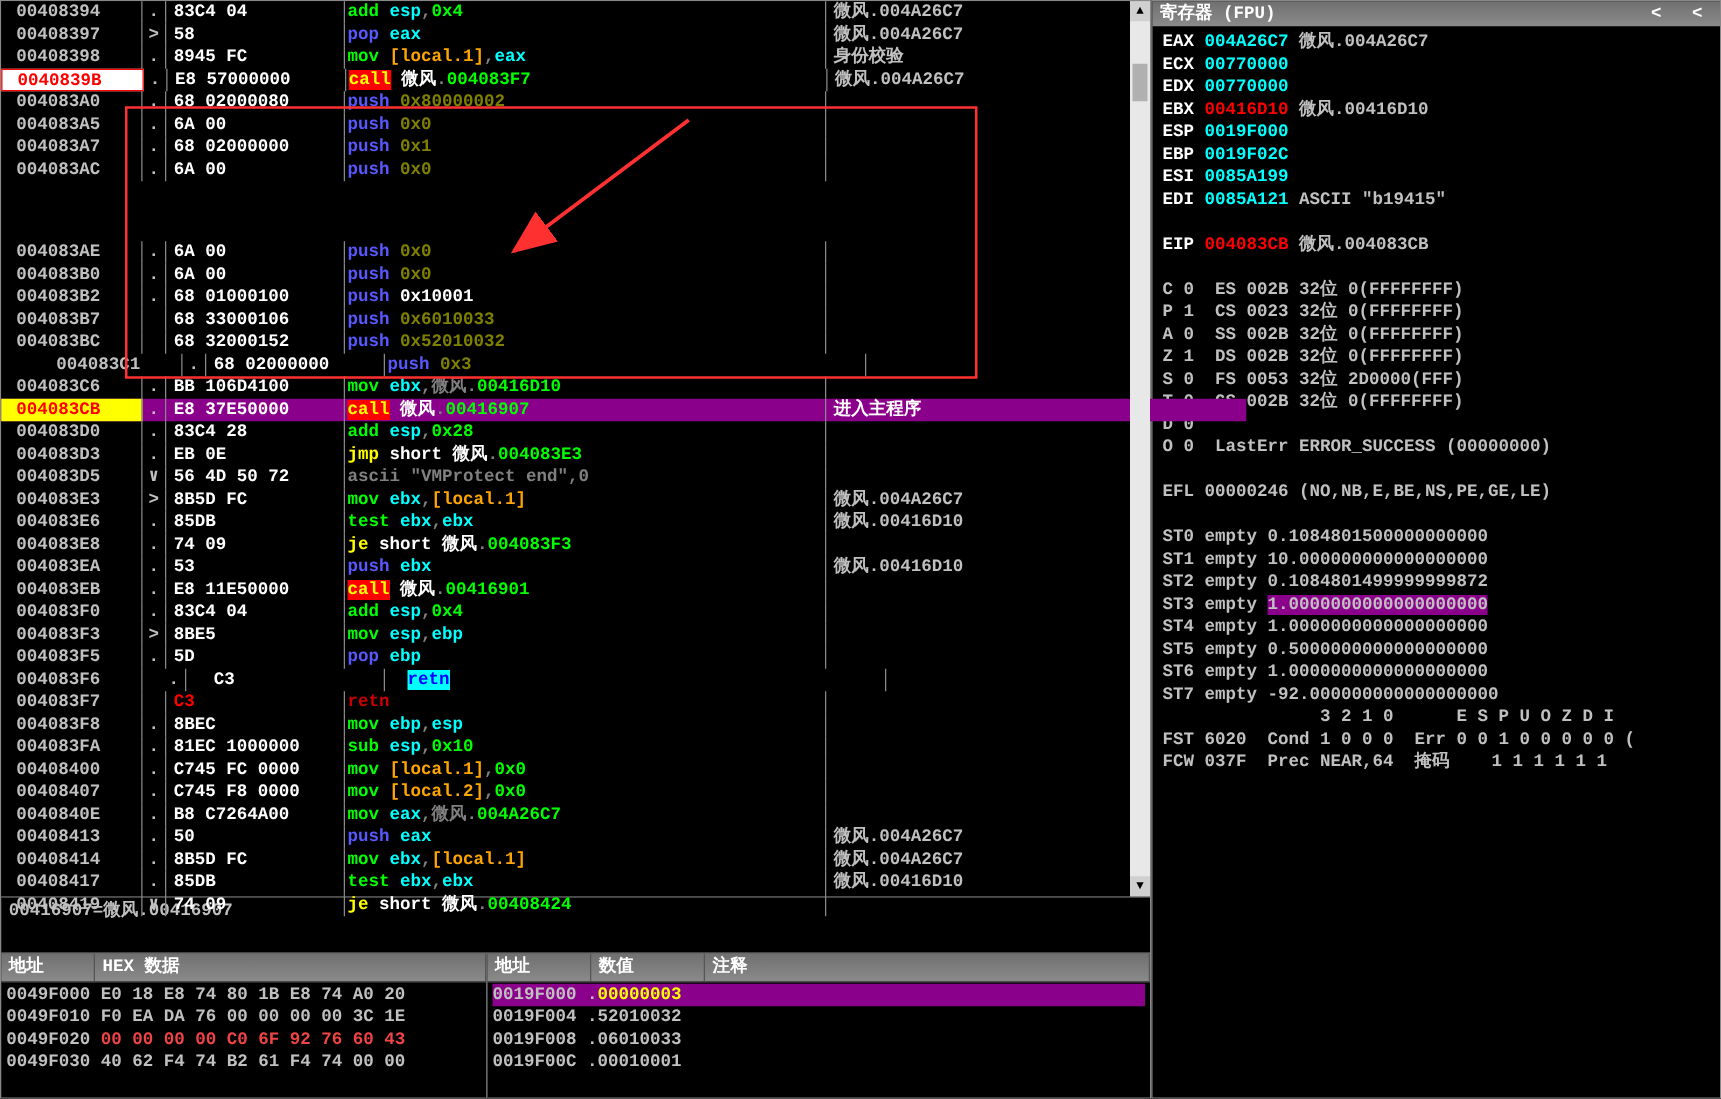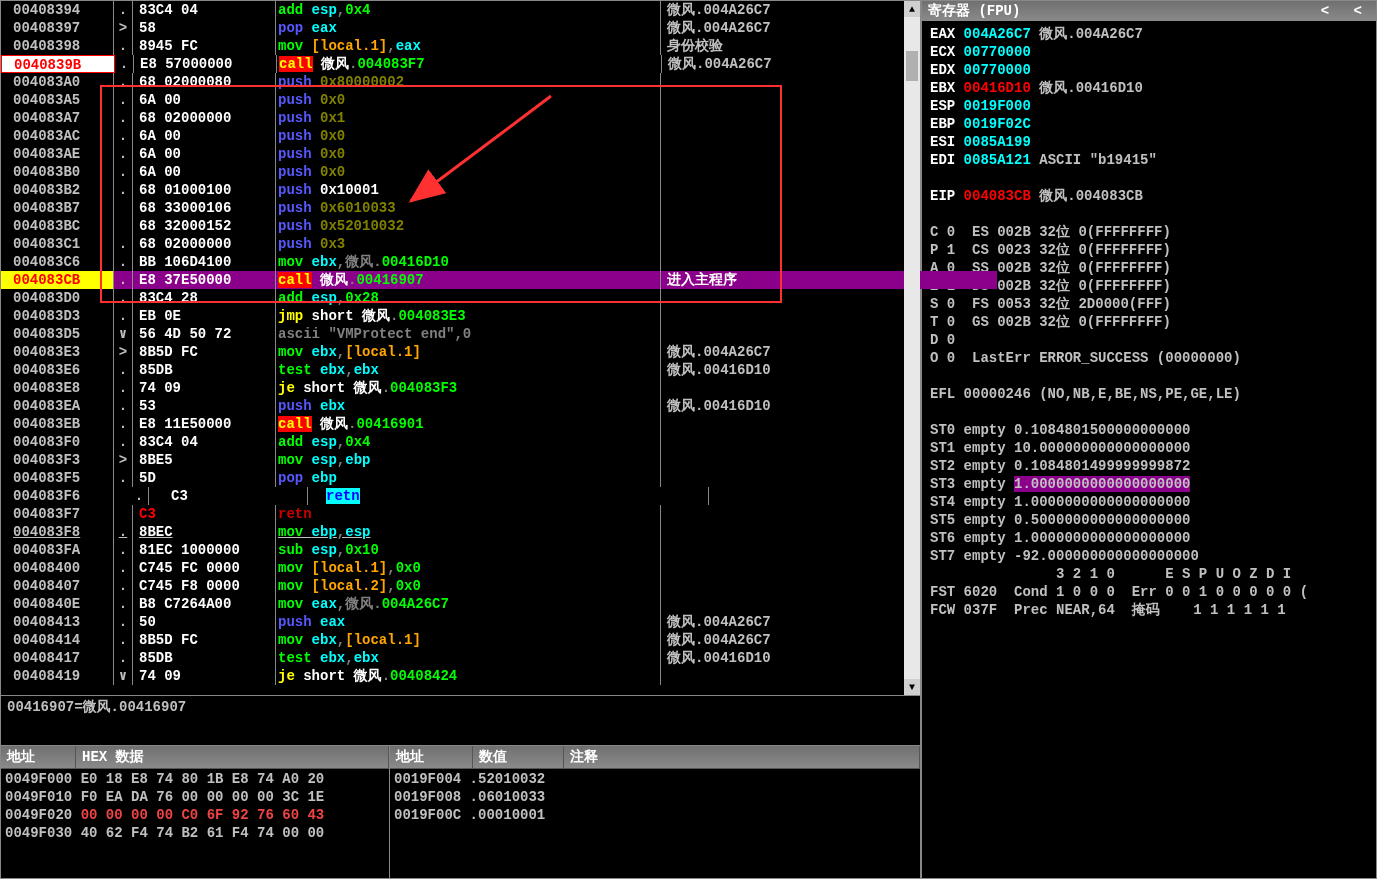--- a/index.html
+++ b/index.html
@@ -56,42 +56,42 @@
     <div id="disasm">
       <div id="rows-host" style="flex:1">
           <div class="row " style="display: flex;"><div class="col-addr ">00408394</div><div class="col-mark">.</div><div class="col-bytes"><span class="white">83C4 04</span></div><div class="col-asm"><span class="green">add </span><span class="cyan">esp</span><span class="grey">,</span><span class="green">0x4</span></div><div class="col-cmt" style="color: rgb(192, 192, 192);">微风.004A26C7</div></div>
           <div class="row " style="display: flex;"><div class="col-addr ">00408397</div><div class="col-mark">&gt;</div><div class="col-bytes"><span class="white">58</span></div><div class="col-asm"><span class="blue">pop </span><span class="cyan">eax</span></div><div class="col-cmt" style="color: rgb(192, 192, 192);">微风.004A26C7</div></div>
           <div class="row " style="display: flex;"><div class="col-addr ">00408398</div><div class="col-mark">.</div><div class="col-bytes"><span class="white">8945 FC</span></div><div class="col-asm"><span class="green">mov </span><span class="orange">[local.1]</span><span class="grey">,</span><span class="cyan">eax</span></div><div class="col-cmt" style="color: rgb(192, 192, 192);">身份校验</div></div>
           <div class="row " style="display: flex;"><div class="col-addr hl-addr">0040839B</div><div class="col-mark">.</div><div class="col-bytes"><span class="white">E8 57000000</span></div><div class="col-asm"><span class="call-hl">call</span><span class="white"> 微风</span><span class="grey">.</span><span class="green">004083F7</span></div><div class="col-cmt" style="color: rgb(192, 192, 192);">微风.004A26C7</div></div>
           <div class="row " style="display: flex;"><div class="col-addr ">004083A0</div><div class="col-mark">.</div><div class="col-bytes"><span class="white">68 02000080</span></div><div class="col-asm"><span class="blue">push </span><span class="olive">0x80000002</span></div><div class="col-cmt" style="color: rgb(192, 192, 192);"></div></div>
           <div class="row " style="display: flex;"><div class="col-addr ">004083A5</div><div class="col-mark">.</div><div class="col-bytes"><span class="white">6A 00</span></div><div class="col-asm"><span class="blue">push </span><span class="olive">0x0</span></div><div class="col-cmt" style="color: rgb(192, 192, 192);"></div></div>
           <div class="row " style="display: flex;"><div class="col-addr ">004083A7</div><div class="col-mark">.</div><div class="col-bytes"><span class="white">68 02000000</span></div><div class="col-asm"><span class="blue">push </span><span class="olive">0x1</span></div><div class="col-cmt" style="color: rgb(192, 192, 192);"></div></div>
           <div class="row " style="display: flex;"><div class="col-addr ">004083AC</div><div class="col-mark">.</div><div class="col-bytes"><span class="white">6A 00</span></div><div class="col-asm"><span class="blue">push </span><span class="olive">0x0</span></div><div class="col-cmt" style="color: rgb(192, 192, 192);"></div></div>
-          <div class="row " style="display: flex;"><div class="col-addr ">004083AE</div><div class="col-mark">.</div><div class="col-bytes"><span class="white">6A 00</span></div><div class="col-asm"><span class="blue">push </span><span class="olive">0x0</span></div><div class="col-cmt" style="color: rgb(192, 192, 192);"></div></div>
+          <div class="row " style="display: flex; margin-top: 48px;"><div class="col-addr ">004083AE</div><div class="col-mark">.</div><div class="col-bytes"><span class="white">6A 00</span></div><div class="col-asm"><span class="blue">push </span><span class="olive">0x0</span></div><div class="col-cmt" style="color: rgb(192, 192, 192);"></div></div>
           <div class="row " style="display: flex;"><div class="col-addr ">004083B0</div><div class="col-mark">.</div><div class="col-bytes"><span class="white">6A 00</span></div><div class="col-asm"><span class="blue">push </span><span class="olive">0x0</span></div><div class="col-cmt" style="color: rgb(192, 192, 192);"></div></div>
           <div class="row " style="display: flex;"><div class="col-addr ">004083B2</div><div class="col-mark">.</div><div class="col-bytes"><span class="white">68 01000100</span></div><div class="col-asm"><span class="blue">push </span><span class="white">0x10001</span></div><div class="col-cmt" style="color: rgb(192, 192, 192);"></div></div>
           <div class="row " style="display: flex;"><div class="col-addr ">004083B7</div><div class="col-mark"> </div><div class="col-bytes"><span class="white">68 33000106</span></div><div class="col-asm"><span class="blue">push </span><span class="olive">0x6010033</span></div><div class="col-cmt" style="color: rgb(192, 192, 192);"></div></div>
           <div class="row " style="display: flex;"><div class="col-addr ">004083BC</div><div class="col-mark"> </div><div class="col-bytes"><span class="white">68 32000152</span></div><div class="col-asm"><span class="blue">push </span><span class="olive">0x52010032</span></div><div class="col-cmt" style="color: rgb(192, 192, 192);"></div></div>
-          <div class="row " style="display: flex;"><div class="col-addr ">004083C1</div><div class="col-mark">.</div><div class="col-bytes"><span class="white">68 02000000</span></div><div class="col-asm"><span class="blue">push </span><span class="olive">0x3</span></div><div class="col-cmt" style="color: rgb(192, 192, 192);"></div></div>
+          <div class="row " style="display: flex; justify-content: center;"><div class="col-addr ">004083C1</div><div class="col-mark">.</div><div class="col-bytes"><span class="white">68 02000000</span></div><div class="col-asm"><span class="blue">push </span><span class="olive">0x3</span></div><div class="col-cmt" style="color: rgb(192, 192, 192);"></div></div>
           <div class="row " style="display: flex;"><div class="col-addr ">004083C6</div><div class="col-mark">.</div><div class="col-bytes"><span class="white">BB 106D4100</span></div><div class="col-asm"><span class="green">mov </span><span class="cyan">ebx</span><span class="grey">,微风</span><span class="grey">.</span><span class="green">00416D10</span></div><div class="col-cmt" style="color: rgb(192, 192, 192);"></div></div>
           <div class="row hl-row" style="display: flex;"><div class="col-addr hl-eip">004083CB</div><div class="col-mark">.</div><div class="col-bytes"><span class="white">E8 37E50000</span></div><div class="col-asm"><span class="call-hl">call</span><span class="white"> 微风</span><span class="grey">.</span><span class="green">00416907</span></div><div class="col-cmt" style="color: rgb(255, 255, 255);">进入主程序</div></div>
           <div class="row " style="display: flex;"><div class="col-addr ">004083D0</div><div class="col-mark">.</div><div class="col-bytes"><span class="white">83C4 28</span></div><div class="col-asm"><span class="green">add </span><span class="cyan">esp</span><span class="grey">,</span><span class="green">0x28</span></div><div class="col-cmt" style="color: rgb(192, 192, 192);"></div></div>
           <div class="row " style="display: flex;"><div class="col-addr ">004083D3</div><div class="col-mark">.</div><div class="col-bytes"><span class="white">EB 0E</span></div><div class="col-asm"><span class="yellow">jmp</span><span class="white"> short 微风</span><span class="grey">.</span><span class="green">004083E3</span></div><div class="col-cmt" style="color: rgb(192, 192, 192);"></div></div>
           <div class="row " style="display: flex;"><div class="col-addr ">004083D5</div><div class="col-mark">∨</div><div class="col-bytes"><span class="white">56 4D 50 72 </span></div><div class="col-asm"><span class="grey">ascii "VMProtect end",0</span></div><div class="col-cmt" style="color: rgb(192, 192, 192);"></div></div>
           <div class="row " style="display: flex;"><div class="col-addr ">004083E3</div><div class="col-mark">&gt;</div><div class="col-bytes"><span class="white">8B5D FC</span></div><div class="col-asm"><span class="green">mov </span><span class="cyan">ebx</span><span class="grey">,</span><span class="orange">[local.1]</span></div><div class="col-cmt" style="color: rgb(192, 192, 192);">微风.004A26C7</div></div>
           <div class="row " style="display: flex;"><div class="col-addr ">004083E6</div><div class="col-mark">.</div><div class="col-bytes"><span class="white">85DB</span></div><div class="col-asm"><span class="green">test </span><span class="cyan">ebx</span><span class="grey">,</span><span class="cyan">ebx</span></div><div class="col-cmt" style="color: rgb(192, 192, 192);">微风.00416D10</div></div>
           <div class="row " style="display: flex;"><div class="col-addr ">004083E8</div><div class="col-mark">.</div><div class="col-bytes"><span class="white">74 09</span></div><div class="col-asm"><span class="yellow">je</span><span class="white"> short 微风</span><span class="grey">.</span><span class="green">004083F3</span></div><div class="col-cmt" style="color: rgb(192, 192, 192);"></div></div>
           <div class="row " style="display: flex;"><div class="col-addr ">004083EA</div><div class="col-mark">.</div><div class="col-bytes"><span class="white">53</span></div><div class="col-asm"><span class="blue">push </span><span class="cyan">ebx</span></div><div class="col-cmt" style="color: rgb(192, 192, 192);">微风.00416D10</div></div>
           <div class="row " style="display: flex;"><div class="col-addr ">004083EB</div><div class="col-mark">.</div><div class="col-bytes"><span class="white">E8 11E50000</span></div><div class="col-asm"><span class="call-hl">call</span><span class="white"> 微风</span><span class="grey">.</span><span class="green">00416901</span></div><div class="col-cmt" style="color: rgb(192, 192, 192);"></div></div>
           <div class="row " style="display: flex;"><div class="col-addr ">004083F0</div><div class="col-mark">.</div><div class="col-bytes"><span class="white">83C4 04</span></div><div class="col-asm"><span class="green">add </span><span class="cyan">esp</span><span class="grey">,</span><span class="green">0x4</span></div><div class="col-cmt" style="color: rgb(192, 192, 192);"></div></div>
           <div class="row " style="display: flex;"><div class="col-addr ">004083F3</div><div class="col-mark">&gt;</div><div class="col-bytes"><span class="white">8BE5</span></div><div class="col-asm"><span class="green">mov </span><span class="cyan">esp</span><span class="grey">,</span><span class="cyan">ebp</span></div><div class="col-cmt" style="color: rgb(192, 192, 192);"></div></div>
           <div class="row " style="display: flex;"><div class="col-addr ">004083F5</div><div class="col-mark">.</div><div class="col-bytes"><span class="white">5D</span></div><div class="col-asm"><span class="blue">pop </span><span class="cyan">ebp</span></div><div class="col-cmt" style="color: rgb(192, 192, 192);"></div></div>
           <div class="row " style="display: flex; gap: 16px;"><div class="col-addr ">004083F6</div><div class="col-mark">.</div><div class="col-bytes"><span class="white">C3</span></div><div class="col-asm"><span class="retn-hl">retn</span></div><div class="col-cmt" style="color: rgb(192, 192, 192);"></div></div>
           <div class="row " style="display: flex;"><div class="col-addr ">004083F7</div><div class="col-mark"> </div><div class="col-bytes"><span class="red">C3</span></div><div class="col-asm"><span class="dred">retn</span></div><div class="col-cmt" style="color: rgb(192, 192, 192);"></div></div>
-          <div class="row " style="display: flex; text-decoration: underline;"><div class="col-addr ">004083F8</div><div class="col-mark">.</div><div class="col-bytes"><span class="white">8BEC</span></div><div class="col-asm"><span class="green">mov </span><span class="cyan">ebp</span><span class="grey">,</span><span class="cyan">esp</span></div><div class="col-cmt" style="color: rgb(192, 192, 192);"></div></div>
+          <div class="row " style="display: flex;"><div class="col-addr ">004083F8</div><div class="col-mark">.</div><div class="col-bytes"><span class="white">8BEC</span></div><div class="col-asm"><span class="green">mov </span><span class="cyan">ebp</span><span class="grey">,</span><span class="cyan">esp</span></div><div class="col-cmt" style="color: rgb(192, 192, 192);"></div></div>
           <div class="row " style="display: flex;"><div class="col-addr ">004083FA</div><div class="col-mark">.</div><div class="col-bytes"><span class="white">81EC 1000000</span></div><div class="col-asm"><span class="green">sub </span><span class="cyan">esp</span><span class="grey">,</span><span class="green">0x10</span></div><div class="col-cmt" style="color: rgb(192, 192, 192);"></div></div>
           <div class="row " style="display: flex;"><div class="col-addr ">00408400</div><div class="col-mark">.</div><div class="col-bytes"><span class="white">C745 FC 0000</span></div><div class="col-asm"><span class="green">mov </span><span class="orange">[local.1]</span><span class="grey">,</span><span class="green">0x0</span></div><div class="col-cmt" style="color: rgb(192, 192, 192);"></div></div>
           <div class="row " style="display: flex;"><div class="col-addr ">00408407</div><div class="col-mark">.</div><div class="col-bytes"><span class="white">C745 F8 0000</span></div><div class="col-asm"><span class="green">mov </span><span class="orange">[local.2]</span><span class="grey">,</span><span class="green">0x0</span></div><div class="col-cmt" style="color: rgb(192, 192, 192);"></div></div>
           <div class="row " style="display: flex;"><div class="col-addr ">0040840E</div><div class="col-mark">.</div><div class="col-bytes"><span class="white">B8 C7264A00</span></div><div class="col-asm"><span class="green">mov </span><span class="cyan">eax</span><span class="grey">,微风</span><span class="grey">.</span><span class="green">004A26C7</span></div><div class="col-cmt" style="color: rgb(192, 192, 192);"></div></div>
           <div class="row " style="display: flex;"><div class="col-addr ">00408413</div><div class="col-mark">.</div><div class="col-bytes"><span class="white">50</span></div><div class="col-asm"><span class="blue">push </span><span class="cyan">eax</span></div><div class="col-cmt" style="color: rgb(192, 192, 192);">微风.004A26C7</div></div>
           <div class="row " style="display: flex;"><div class="col-addr ">00408414</div><div class="col-mark">.</div><div class="col-bytes"><span class="white">8B5D FC</span></div><div class="col-asm"><span class="green">mov </span><span class="cyan">ebx</span><span class="grey">,</span><span class="orange">[local.1]</span></div><div class="col-cmt" style="color: rgb(192, 192, 192);">微风.004A26C7</div></div>
           <div class="row " style="display: flex;"><div class="col-addr ">00408417</div><div class="col-mark">.</div><div class="col-bytes"><span class="white">85DB</span></div><div class="col-asm"><span class="green">test </span><span class="cyan">ebx</span><span class="grey">,</span><span class="cyan">ebx</span></div><div class="col-cmt" style="color: rgb(192, 192, 192);">微风.00416D10</div></div>
           <div class="row " style="display: flex;"><div class="col-addr ">00408419</div><div class="col-mark">∨</div><div class="col-bytes"><span class="white">74 09</span></div><div class="col-asm"><span class="yellow">je</span><span class="white"> short 微风</span><span class="grey">.</span><span class="green">00408424</span></div><div class="col-cmt" style="color: rgb(192, 192, 192);"></div></div>
         </div>
       <div id="redbox"></div>
@@ -123,20 +123,21 @@
             <div class="hex-row"><span class="hex-addr">0049F030</span> <span style="color:#c0c0c0">40 62 F4 74 B2 61 F4 74 00 00</span></div>
           </div>
       </div>
       <div id="stack-pane">
         <div class="pane-hdr">
           <div class="hcol" style="width:70px">地址</div>
           <div class="hcol" style="width:78px">数值</div>
           <div class="hcol" style="flex:1">注释</div>
         </div>
         <div class="pane-body" id="stack-body">
+            <div class="hex-row stack-hl"><span class="stk-addr">0019F000</span> .<span class="stk-val">00000003</span></div>
             <div class="hex-row"><span class="stk-addr">0019F004</span> .<span class="rtxt">52010032</span></div>
             <div class="hex-row"><span class="stk-addr">0019F008</span> .<span class="rtxt">06010033</span></div>
             <div class="hex-row"><span class="stk-addr">0019F00C</span> .<span class="rtxt">00010001</span></div>
           </div>
       </div>
     </div>
   </div>
   <div id="regs">
     <div class="reg-hdr">
       <span>寄存器 (FPU)</span>

